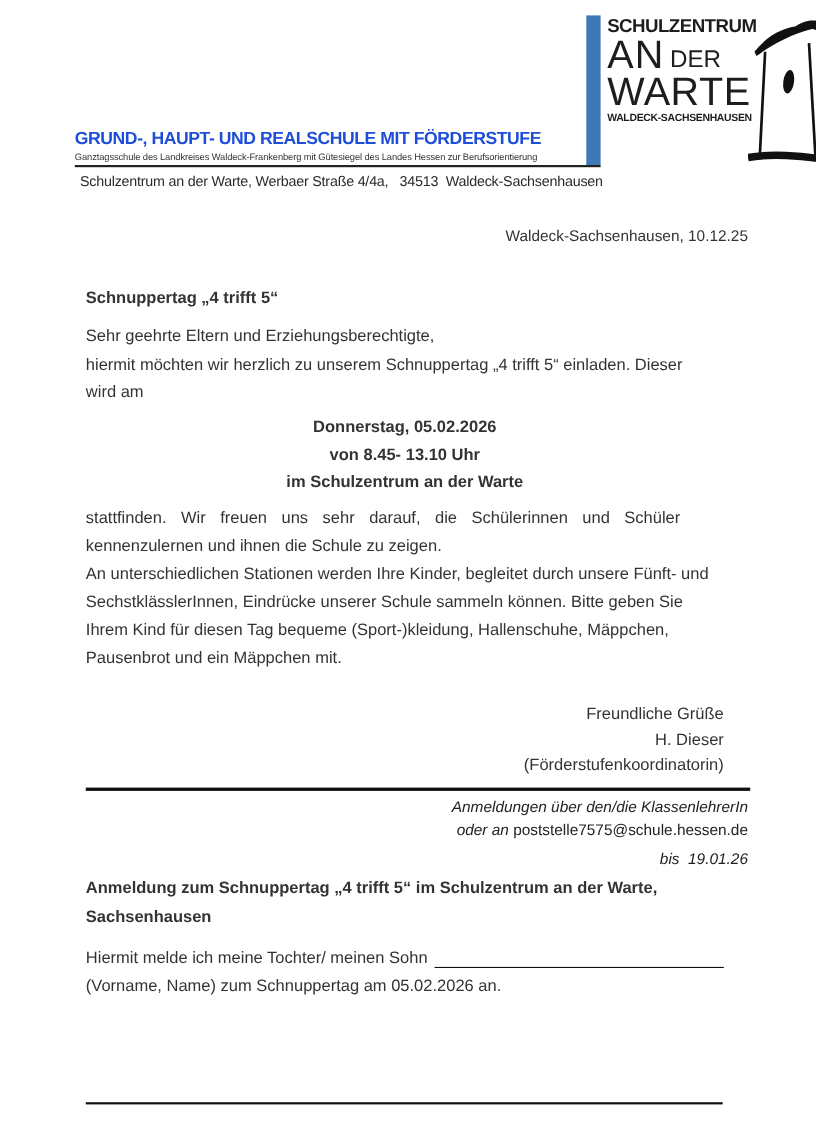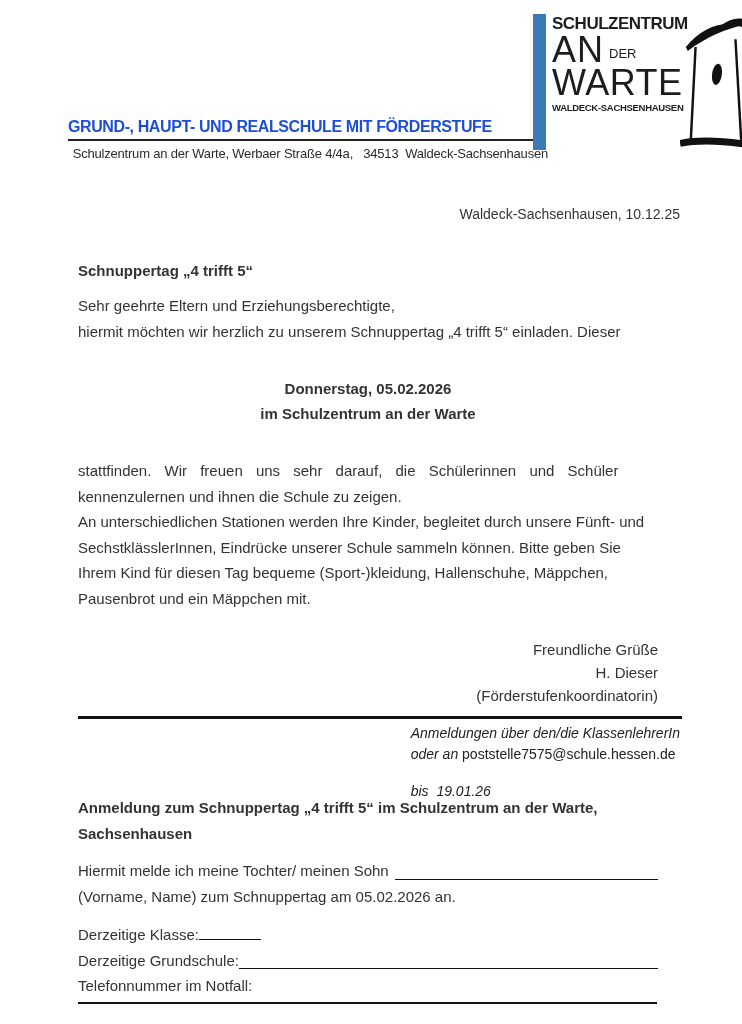--- a/index.html
+++ b/index.html
@@ -16,58 +16,59 @@
   .lh-rule  { width:478px; border-top:2.5px solid #222; margin-top:3px; }
   .lh-addr  { font-size:13px; letter-spacing:-0.2px; margin-top:5px; white-space:pre; color:#2b2b2b;text-align:right; }
 
   
   .logo { position:absolute; left:533px; top:14px; display:flex; }
   .logo-bar { width:13px; height:136px; background:#3D79B5; }
   .logo-text { margin-left:6px; width:128px; color:#1d1d1d; }
   .lt-1 { font-size:17px; font-weight:bold; letter-spacing:-0.5px; white-space:nowrap; }
   .lt-an-row { display:flex; align-items:center; height:32px; }
   .lt-an { font-size:36px; line-height:36px; letter-spacing:1px; font-weight:400; }
-  .lt-der { font-size:13px; line-height:19px; margin-top:6px; margin-left:5px; font-weight:400; }
+  .lt-der { font-size:22px; line-height:19px; margin-top:6px; margin-left:5px; font-weight:400; }
   .lt-warte { font-size:36px; line-height:34px; letter-spacing:0.5px; font-weight:400; }
   .lt-4 { font-size:9.5px; font-weight:bold; letter-spacing:-0.3px; margin-top:2px; white-space:nowrap; }
   .logo-tower { margin-left:0; }
 
   
   .abs { position:absolute; left:78px; width:580px; }
   .recipient { top:203px; line-height:23px; font-size:15px; }
   .dateline  { position:absolute; top:206px; right:62px; font-size:14px; }
   .subject   { top:262px; font-size:15px; font-weight:bold; }
   .salut     { top:293px; font-size:15px; line-height:25.5px; }
   .event     { top:376px; font-size:15px; font-weight:bold; text-align:center; line-height:25px; }
   .para1     { top:458px; font-size:15px; line-height:25.5px; }
   .wide      { word-spacing:9px; }
   .para2     { top:509px; font-size:15px; line-height:25.5px; }
   .closing   { top:638px; font-size:15px; line-height:23px;text-align:right; }
 
   .divider   { position:absolute; left:78px; top:716px; width:604px; border-top:3.5px solid #111; }
 
-  .note { position:absolute; top:723px; right:62px; font-size:14px; font-style:italic; line-height:21px; color:#222; }
+  .note { position:absolute; top:723px; right:62px; text-align:right; font-size:14px; font-style:italic; line-height:21px; color:#222; }
   .note .upright { font-style:normal; }
-  .note-bis { margin-top:16px; white-space:pre; }
+  .note-bis { margin-top:5px; white-space:pre; }
 
   .reg-heading { top:795px; font-size:15px; font-weight:bold; line-height:25.5px; }
   .enroll { top:858px; font-size:15px; line-height:25.5px; }
   .flexline { display:flex; }
   .blank-fill { flex:1; border-bottom:1.8px solid #111; margin-bottom:4px; margin-left:6px; }
   .blank-fixed { display:inline-block; width:62px; border-bottom:1.8px solid #111; height:15px; vertical-align:baseline; }
   .fields { top:922px; font-size:15px; line-height:25.5px; }
   .bottom-rule { position:absolute; left:78px; top:1002px; width:579px; border-top:2px solid #111; }
 </style>
 </head>
 <body>
 
 <div id="page">
 
   <div class="letterhead">
     <div class="lh-title">GRUND-, HAUPT- UND REALSCHULE MIT FÖRDERSTUFE</div>
+    <div class="lh-sub">Ganztagsschule des Landkreises Waldeck-Frankenberg mit Gütesiegel des Landes Hessen zur Berufsorientierung</div>
     <div class="lh-rule"></div>
     <div class="lh-addr">Schulzentrum an der Warte, Werbaer Straße 4/4a,   34513  Waldeck-Sachsenhausen</div>
   </div>
 
   <div class="logo">
     <div class="logo-bar"></div>
     <div class="logo-text">
       <div class="lt-1">SCHULZENTRUM</div>
       <div class="lt-an-row">
         <span class="lt-an">AN</span>
@@ -88,24 +89,26 @@
     </div>
   </div>
 
   <div class="dateline">Waldeck-Sachsenhausen, 10.12.25</div>
 
   <div class="abs subject">Schnuppertag „4 trifft 5“</div>
 
   <div class="abs salut">
     <div>Sehr geehrte Eltern und Erziehungsberechtigte,</div>
     <div>hiermit möchten wir herzlich zu unserem Schnuppertag „4 trifft 5“ einladen. Dieser</div>
+    <div>wird am</div>
   </div>
 
   <div class="abs event">
     <div>Donnerstag, 05.02.2026</div>
+    <div>von 8.45- 13.10 Uhr</div>
     <div>im Schulzentrum an der Warte</div>
   </div>
 
   <div class="abs para1">
     <div class="wide">stattfinden. Wir freuen uns sehr darauf, die Schülerinnen und Schüler</div>
     <div>kennenzulernen und ihnen die Schule zu zeigen.</div>
   </div>
 
   <div class="abs para2">
     <div>An unterschiedlichen Stationen werden Ihre Kinder, begleitet durch unsere Fünft- und</div>
@@ -136,26 +139,16 @@
   </div>
 
   <div class="abs enroll">
     <div class="flexline">
       <span>Hiermit melde ich meine Tochter/ meinen Sohn</span>
       <span class="blank-fill"></span>
     </div>
     <div>(Vorname, Name) zum Schnuppertag am 05.02.2026 an.</div>
   </div>
 
-  <div class="abs fields">
-    <div>
-      <span>Derzeitige Klasse:</span><span class="blank-fixed"></span>
-    </div>
-    <div class="flexline">
-      <span>Derzeitige Grundschule:</span>
-      <span class="blank-fill" style="margin-left:0;"></span>
-    </div>
-    <div>Telefonnummer im Notfall:</div>
-  </div>
 
   <div class="bottom-rule"></div>
 
 </div>
 
 </body></html>

